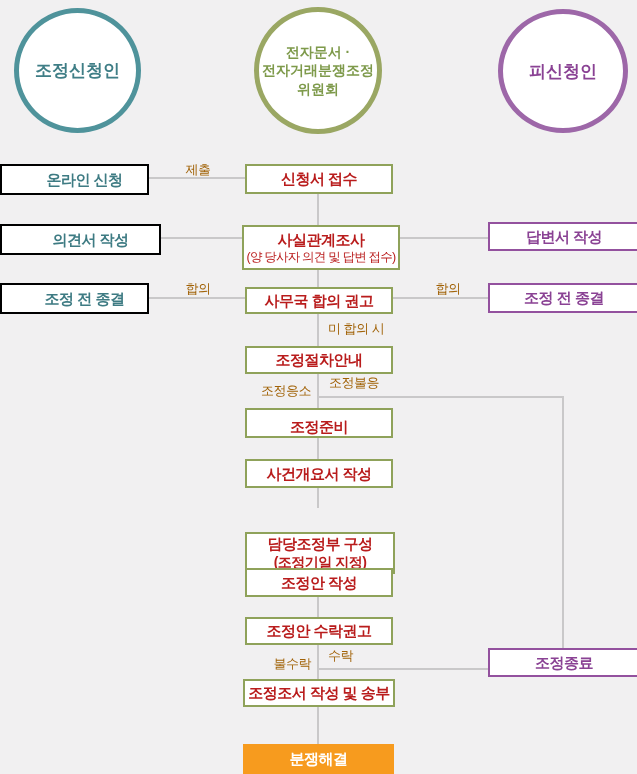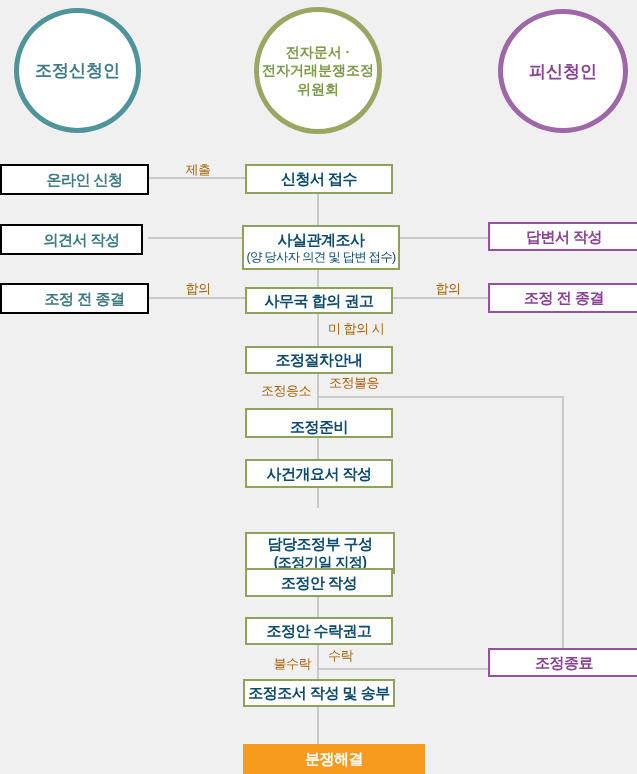--- a/index.html
+++ b/index.html
@@ -17,21 +17,21 @@
   .actor-applicant{border:5px solid #4f939b;color:#3f7e86;font-size:17px;}
   .actor-committee{border:5px solid #9aa763;color:#7e9a4b;font-size:14px;line-height:1.3;}
   .actor-respondent{border:5px solid #9d67a8;color:#8a4294;font-size:17px;}
   
   .fbox{
     position:absolute;box-sizing:border-box;background:#ffffff;
     display:flex;flex-direction:column;align-items:center;justify-content:center;
     text-align:center;font-weight:bold;font-size:15px;letter-spacing:-0.5px;line-height:1.2;
   }
   .teal  {border:2px solid #000000;color:#3e7b83;padding-left:20px;}
-  .olive {border:2px solid #8fa25a;color:#0c4a6e;}
+  .olive {border:2px solid #8fa25a;color:#b91c1c;}
   .purple{border:2px solid #93519e;color:#8a4294;}
   .orange{background:#f79b1e;border:none;color:#ffffff;}
   .sub{font-size:12.5px;font-weight:normal;letter-spacing:-0.8px;margin-top:1px;}
   .sub2{font-size:14px;margin-top:1px;}
   
   .hline,.vline{position:absolute;background:#c9c8c9;}
   .hline{height:2px;}
   .vline{width:2px;}
   
   .elabel{
@@ -86,21 +86,21 @@
   <div class="elabel center" style="left:420px;top:280px;width:56px;">합의</div>
   <div class="elabel" style="left:328px;top:320px;">미 합의 시</div>
   <div class="elabel right" style="left:240px;top:382px;width:71px;">조정응소</div>
   <div class="elabel" style="left:329px;top:374px;">조정불응</div>
   <div class="elabel right" style="left:240px;top:655px;width:71px;">불수락</div>
   <div class="elabel" style="left:328px;top:647px;">수락</div>
 
   <div class="fbox teal" style="left:0;top:164px;width:149px;height:31px;">
     <span>온라인 신청</span>
   </div>
-  <div class="fbox teal" style="left:0;top:224px;width:143px;height:31px;">
+  <div class="fbox teal" style="left:0;top:224px;width:161px;height:31px;">
     <span>의견서 작성</span>
   </div>
   <div class="fbox teal" style="left:0;top:283px;width:149px;height:31px;">
     <span>조정 전 종결</span>
   </div>
 
   <div class="fbox olive" style="left:245px;top:164px;width:148px;height:30px;">
     <span>신청서 접수</span>
   </div>
   <div class="fbox olive" style="left:242px;top:225px;width:158px;height:45px;">
@@ -125,21 +125,21 @@
   </div>
   <div class="fbox olive" style="left:245px;top:568px;width:148px;height:29px;">
     <span>조정안 작성</span>
   </div>
   <div class="fbox olive" style="left:245px;top:617px;width:148px;height:28px;">
     <span>조정안 수락권고</span>
   </div>
   <div class="fbox olive" style="left:243px;top:679px;width:152px;height:28px;">
     <span>조정조서 작성 및 송부</span>
   </div>
-  <div class="fbox orange" style="left:243px;top:744px;width:182px;height:30px;">
+  <div class="fbox orange" style="left:243px;top:744px;width:151px;height:30px;">
     <span>분쟁해결</span>
   </div>
 
   <div class="fbox purple" style="left:488px;top:222px;width:152px;height:29px;">
     <span>답변서 작성</span>
   </div>
   <div class="fbox purple" style="left:488px;top:283px;width:152px;height:30px;">
     <span>조정 전 종결</span>
   </div>
   <div class="fbox purple" style="left:488px;top:648px;width:152px;height:29px;">

